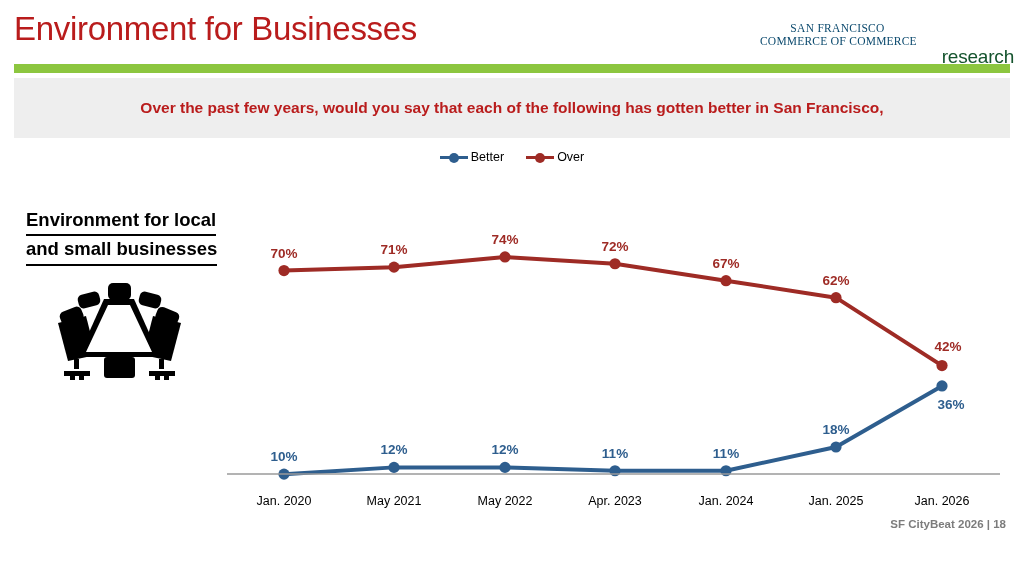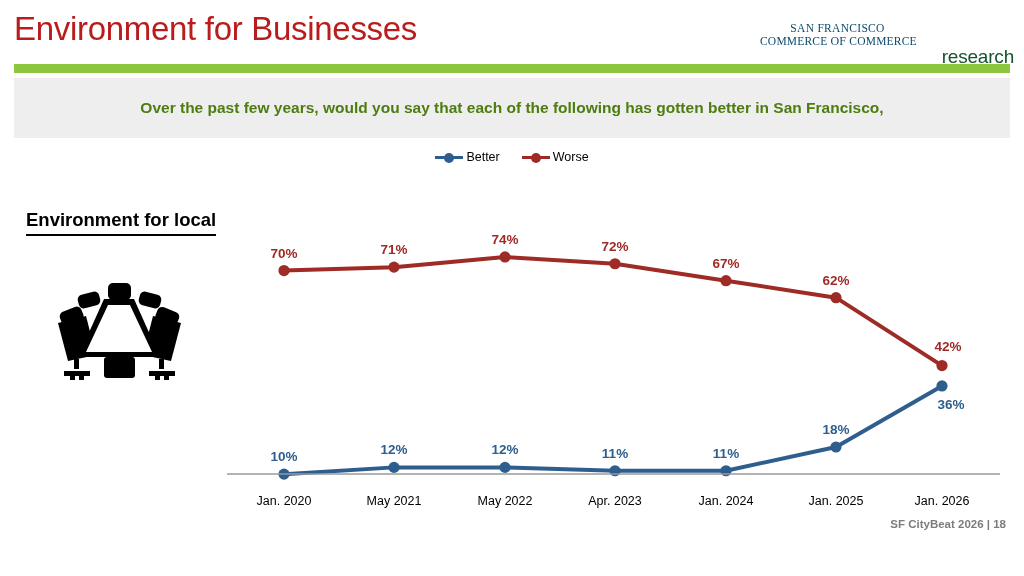--- a/index.html
+++ b/index.html
@@ -55,21 +55,21 @@
     background:#8cc63f;
   }
 
   
   #question-banner {
     position:absolute; left:14px; top:78px; width:996px; height:60px;
     background:#eeeeee;
     display:flex; flex-direction:column; align-items:center; justify-content:center;
   }
   #question-banner .qline {
-    font-size:15.5px; font-weight:bold; color:#4d7c0f; line-height:1.5;
+    font-size:15.5px; font-weight:bold; color:#b91c1c; line-height:1.5;
     text-align:center; white-space:nowrap;
   }
 
   
   #legend {
     position:absolute; left:0; top:150px; width:1024px;
     display:flex; justify-content:center; align-items:flex-end; gap:22px;
   }
   .legend-item { display:flex; align-items:center; gap:3px; }
   .legend-swatch { position:relative; width:28px; height:14px; }
@@ -136,26 +136,27 @@
       <span class="lline" id="lline0" style="background: rgb(46, 94, 142);"></span>
         <span class="ldot" id="ldot0" style="background: rgb(46, 94, 142);"></span>
     </span>
     <span class="legend-label">Better</span>
   </div>
   <div class="legend-item">
     <span class="legend-swatch">
       <span class="lline" id="lline1" style="background: rgb(158, 43, 37);"></span>
         <span class="ldot" id="ldot1" style="background: rgb(158, 43, 37);"></span>
     </span>
-    <span class="legend-label">Worse</span>
+    <span class="legend-label">Over</span>
   </div>
 </div>
 
 <div id="series-caption">
   <div><span>Environment for local</span></div>
+  <div><span>and small businesses</span></div>
 </div>
 
 <svg id="boardroom-icon" viewBox="0 0 134 100">
 
   <rect x="56" y="0" width="23" height="17" rx="5" fill="#000"></rect>
 
   <rect x="26" y="10" width="22" height="14" rx="5" fill="#000" transform="rotate(-14 37 17)"></rect>
 
   <rect x="87" y="10" width="22" height="14" rx="5" fill="#000" transform="rotate(14 98 17)"></rect>
 

